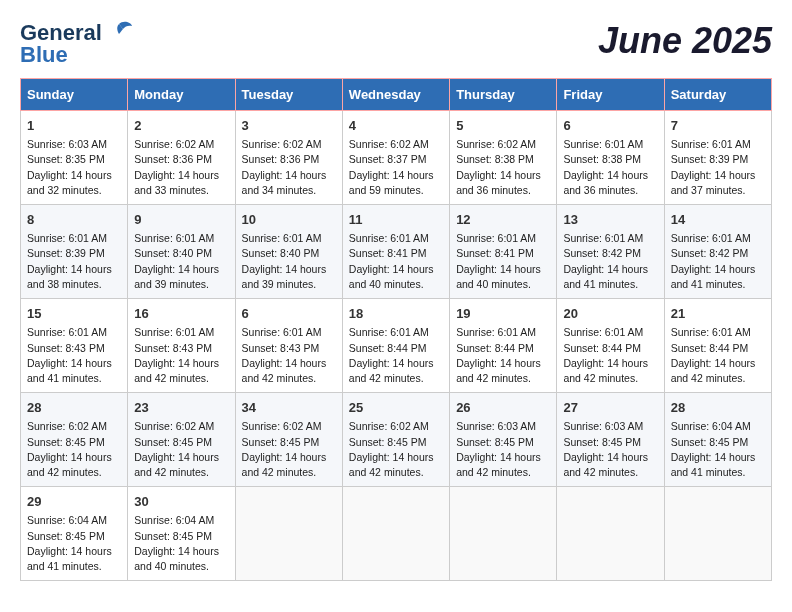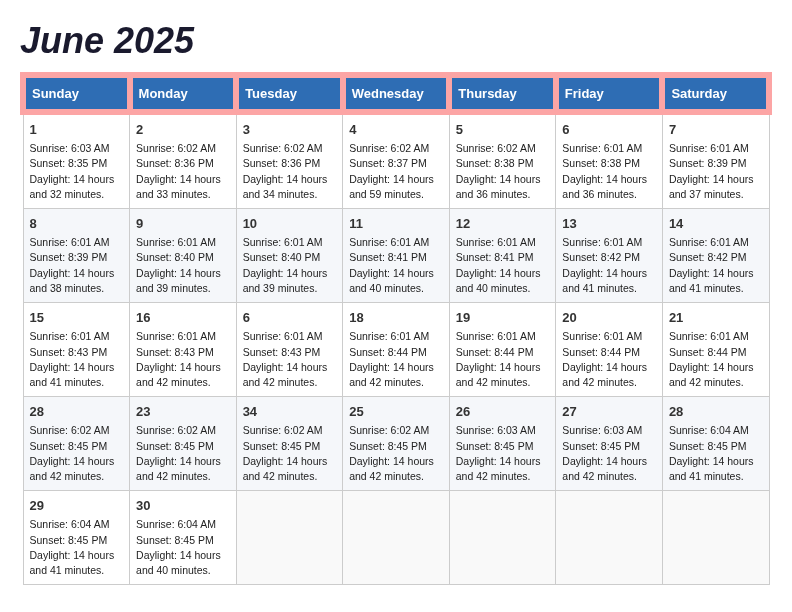--- a/index.html
+++ b/index.html
@@ -43,21 +43,21 @@
       border-collapse: collapse;
       font-size: 11px;
     }
     .calendar th {
       background: #2e6db4;
       color: #fff;
       padding: 8px 6px;
       text-align: left;
       font-size: 13px;
       font-weight: bold;
-      border: 6px solid #fca5a5;
+      border: 1px solid #fca5a5;
     }
     .calendar td {
       vertical-align: top;
       padding: 6px;
       border: 1px solid #ccc;
       width: calc(100% / 7);
       min-height: 80px;
       background: #fff;
       color: #333;
       line-height: 1.4;
@@ -77,20 +77,30 @@
       line-height: 1.45;
     }
     .empty {
       background: #f9f9f9 !important;
     }
   </style>
 </head>
 <body>
 
 <div class="header">
+  <div class="logo">
+    <div class="logo-row">
+      <span style="font-size:22px;font-weight:bold;color:#1a3a5c;">General</span>
+      <svg width="28" height="22" viewBox="0 0 28 22" style="margin-left:3px;margin-top:-4px;">
+        <path d="M14 4 C18 0, 26 2, 27 6 C24 5, 20 6, 18 9 L14 4Z" fill="#2e6db4"></path>
+        <path d="M14 4 C10 8, 14 14, 14 14 C14 14, 18 9, 18 9 Z" fill="#2e6db4"></path>
+      </svg>
+    </div>
+    <div style="font-size:22px;font-weight:bold;color:#2e6db4;margin-top:-4px;">Blue</div>
+  </div>
   <div class="title-block">
     <div class="month-title">June 2025</div>
   </div>
 </div>
 
 <table class="calendar">
   <thead>
     <tr>
     <th>Sunday</th>
         <th>Monday</th>

